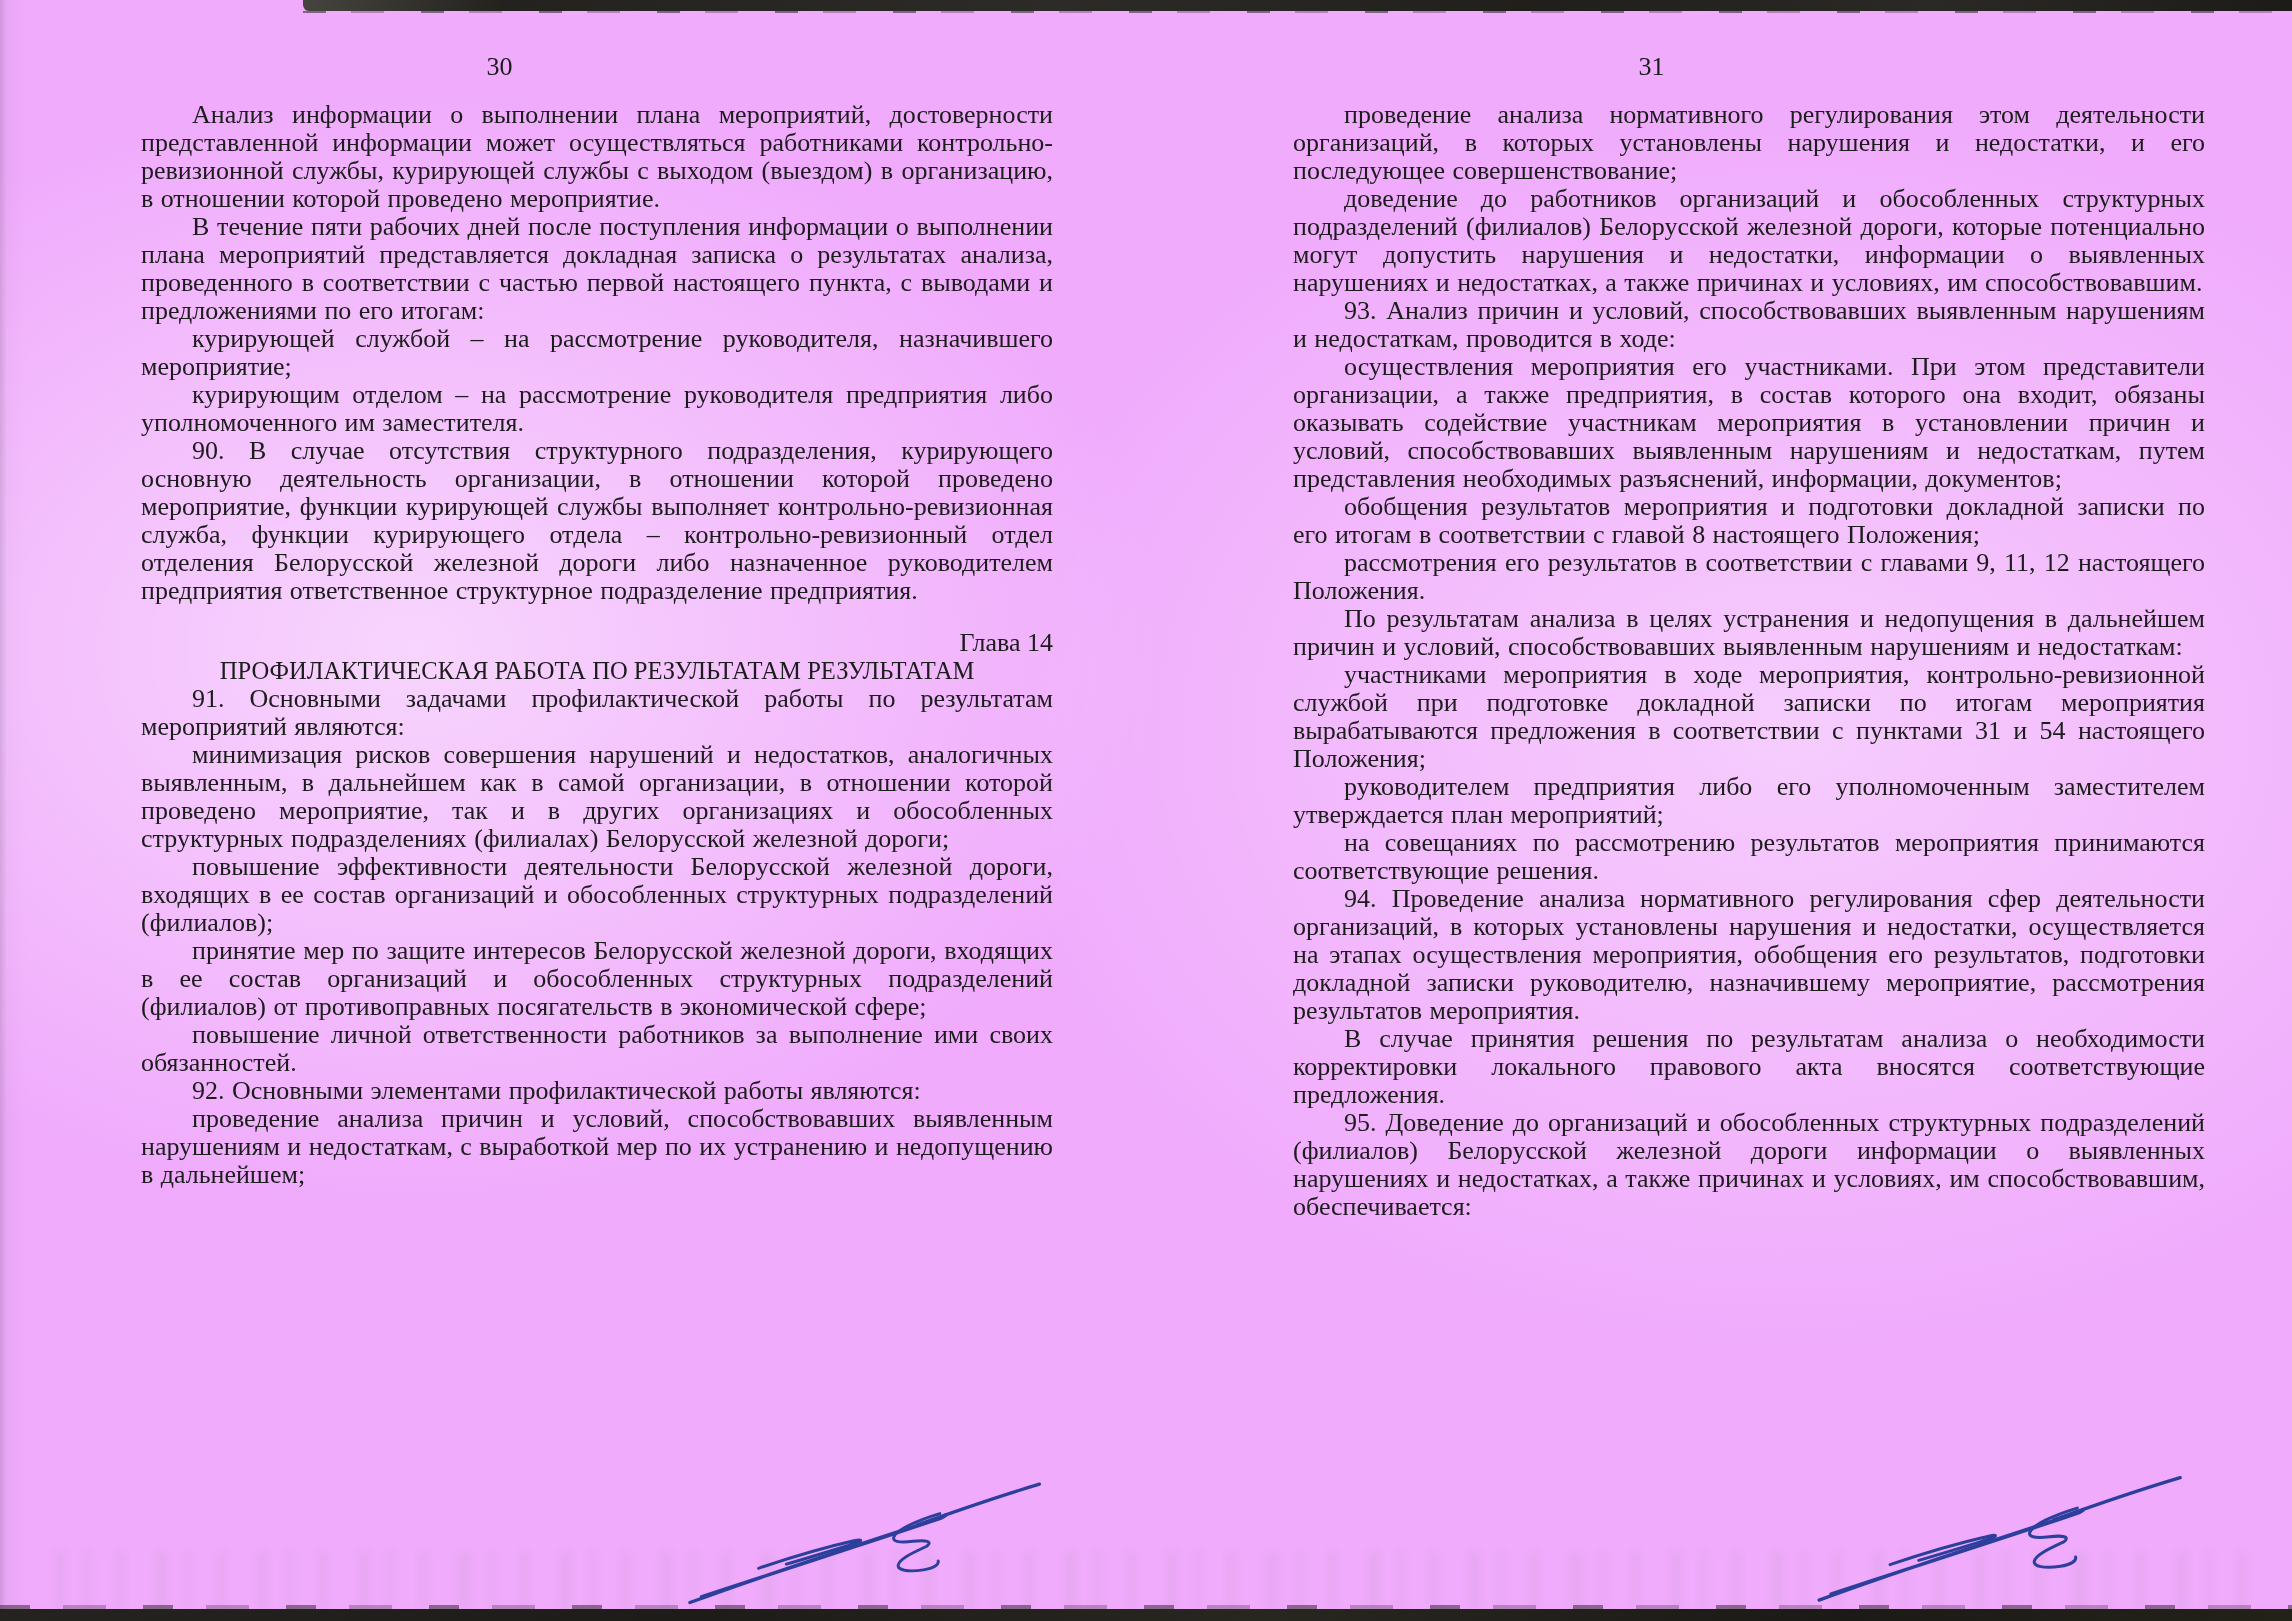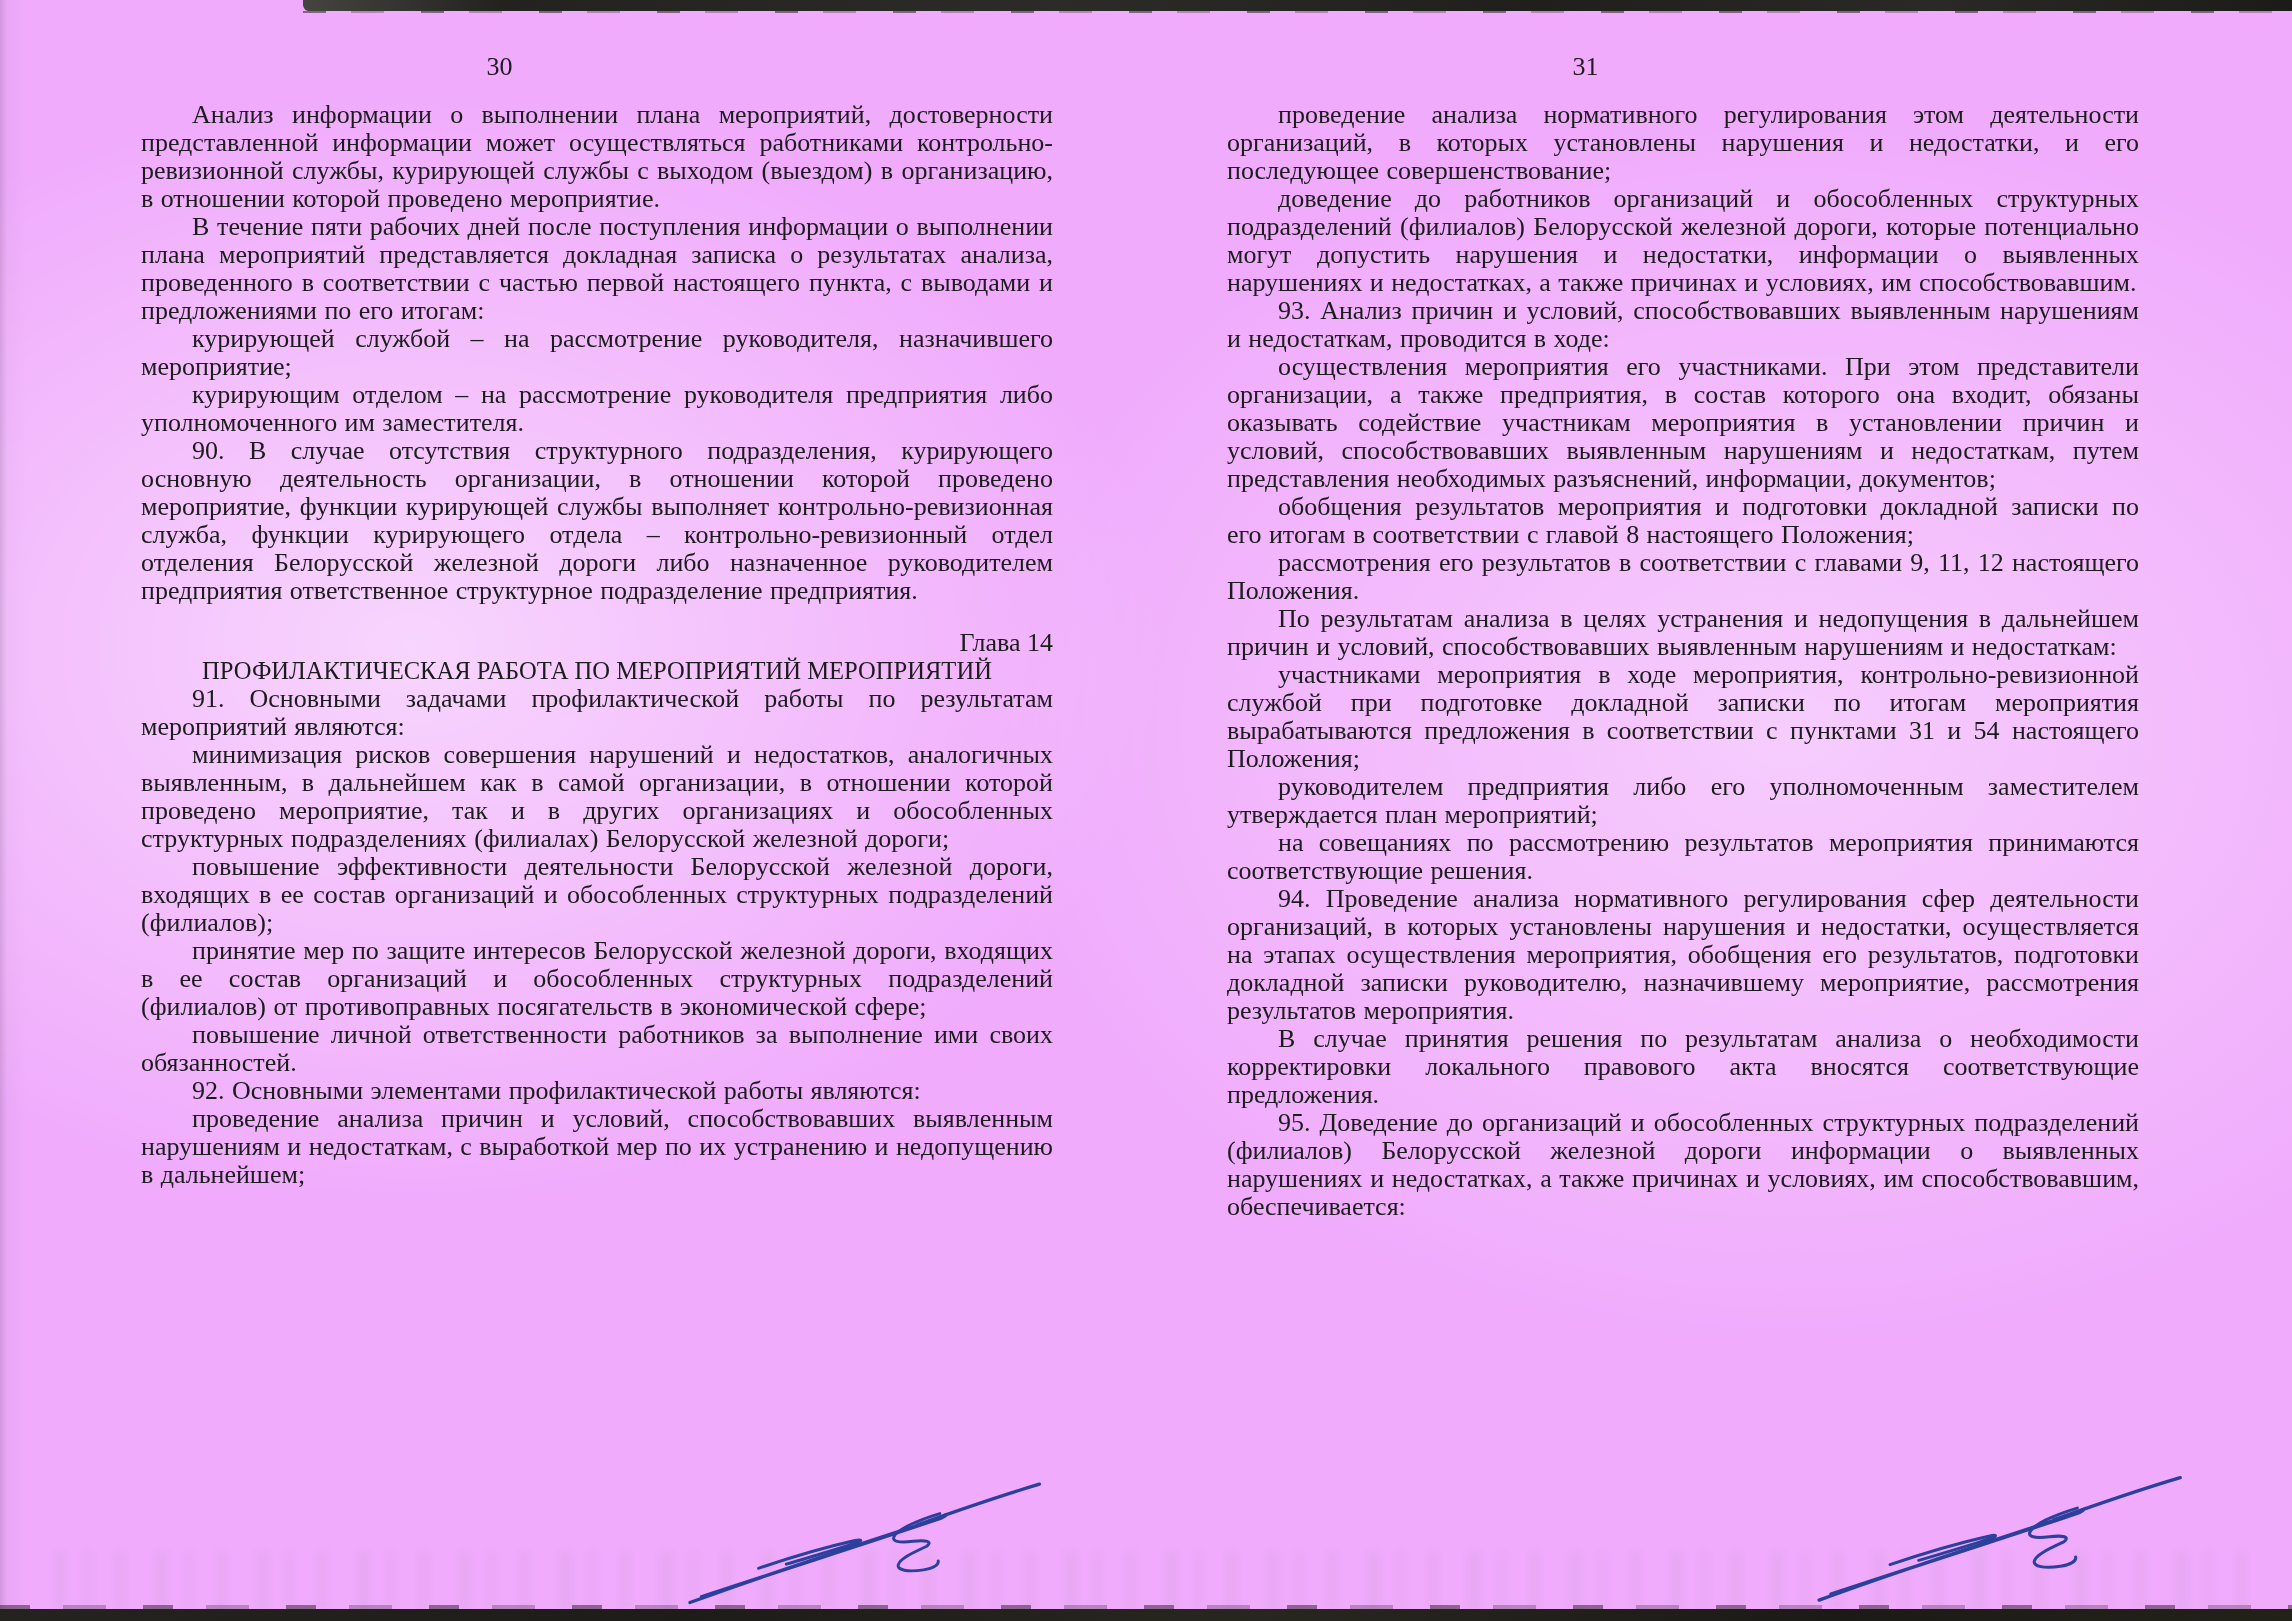--- a/index.html
+++ b/index.html
@@ -38,21 +38,21 @@
     content:"";position:absolute;left:0;right:0;top:-3.6px;height:3.6px;
     background:repeating-linear-gradient(90deg, rgba(35,34,30,.5) 0 30px, rgba(0,0,0,0) 30px 63px, rgba(35,34,30,.28) 63px 106px, rgba(0,0,0,0) 106px 143px);
   }
   .edge-left{
     position:absolute;top:0;bottom:0;left:0;width:7.2px;
     background:linear-gradient(90deg, rgba(0,0,0,.10), rgba(0,0,0,0));
   }
   
   .page-col{position:absolute;top:50px;width:912px;}
   .col-left{left:141px;}
-  .col-right{left:1227px;}
+  .col-right{left:1293px;}
   .page-num{
     text-align:center;
     padding-right:195px;          
     font-size:26px;line-height:33px;
     margin:0 0 18px 0;
   }
   .page-body p{
     margin:0;
     font-size:26px;line-height:28px;
     text-align:justify;
@@ -91,21 +91,21 @@
 
   <section class="page-col col-left">
     <div class="page-num">30</div>
     <div class="page-body">
         <p class="paragraph">Анализ информации о выполнении плана мероприятий, достоверности представленной информации может осуществляться работниками контрольно-ревизионной службы, курирующей службы с выходом (выездом) в организацию, в отношении которой проведено мероприятие.</p>
         <p class="paragraph">В течение пяти рабочих дней после поступления информации о выполнении плана мероприятий представляется докладная записка о результатах анализа, проведенного в соответствии с частью первой настоящего пункта, с выводами и предложениями по его итогам:</p>
         <p class="paragraph">курирующей службой – на рассмотрение руководителя, назначившего мероприятие;</p>
         <p class="paragraph">курирующим отделом – на рассмотрение руководителя предприятия либо уполномоченного им заместителя.</p>
         <p class="paragraph">90. В случае отсутствия структурного подразделения, курирующего основную деятельность организации, в отношении которой проведено мероприятие, функции курирующей службы выполняет контрольно-ревизионная служба, функции курирующего отдела – контрольно-ревизионный отдел отделения Белорусской железной дороги либо назначенное руководителем предприятия ответственное структурное подразделение предприятия.</p>
         <p class="chapter-number">Глава 14</p>
-        <p class="chapter-title">ПРОФИЛАКТИЧЕСКАЯ РАБОТА ПО МЕРОПРИЯТИЙ МЕРОПРИЯТИЙ</p>
+        <p class="chapter-title">ПРОФИЛАКТИЧЕСКАЯ РАБОТА ПО РЕЗУЛЬТАТАМ РЕЗУЛЬТАТАМ</p>
         <p class="paragraph">91. Основными задачами профилактической работы по результатам мероприятий являются:</p>
         <p class="paragraph">минимизация рисков совершения нарушений и недостатков, аналогичных выявленным, в дальнейшем как в самой организации, в отношении которой проведено мероприятие, так и в других организациях и обособленных структурных подразделениях (филиалах) Белорусской железной дороги;</p>
         <p class="paragraph">повышение эффективности деятельности Белорусской железной дороги, входящих в ее состав организаций и обособленных структурных подразделений (филиалов);</p>
         <p class="paragraph">принятие мер по защите интересов Белорусской железной дороги, входящих в ее состав организаций и обособленных структурных подразделений (филиалов) от противоправных посягательств в экономической сфере;</p>
         <p class="paragraph">повышение личной ответственности работников за выполнение ими своих обязанностей.</p>
         <p class="paragraph">92. Основными элементами профилактической работы являются:</p>
         <p class="paragraph">проведение анализа причин и условий, способствовавших выявленным нарушениям и недостаткам, с выработкой мер по их устранению и недопущению в дальнейшем;</p>
       </div>
   </section>
 

